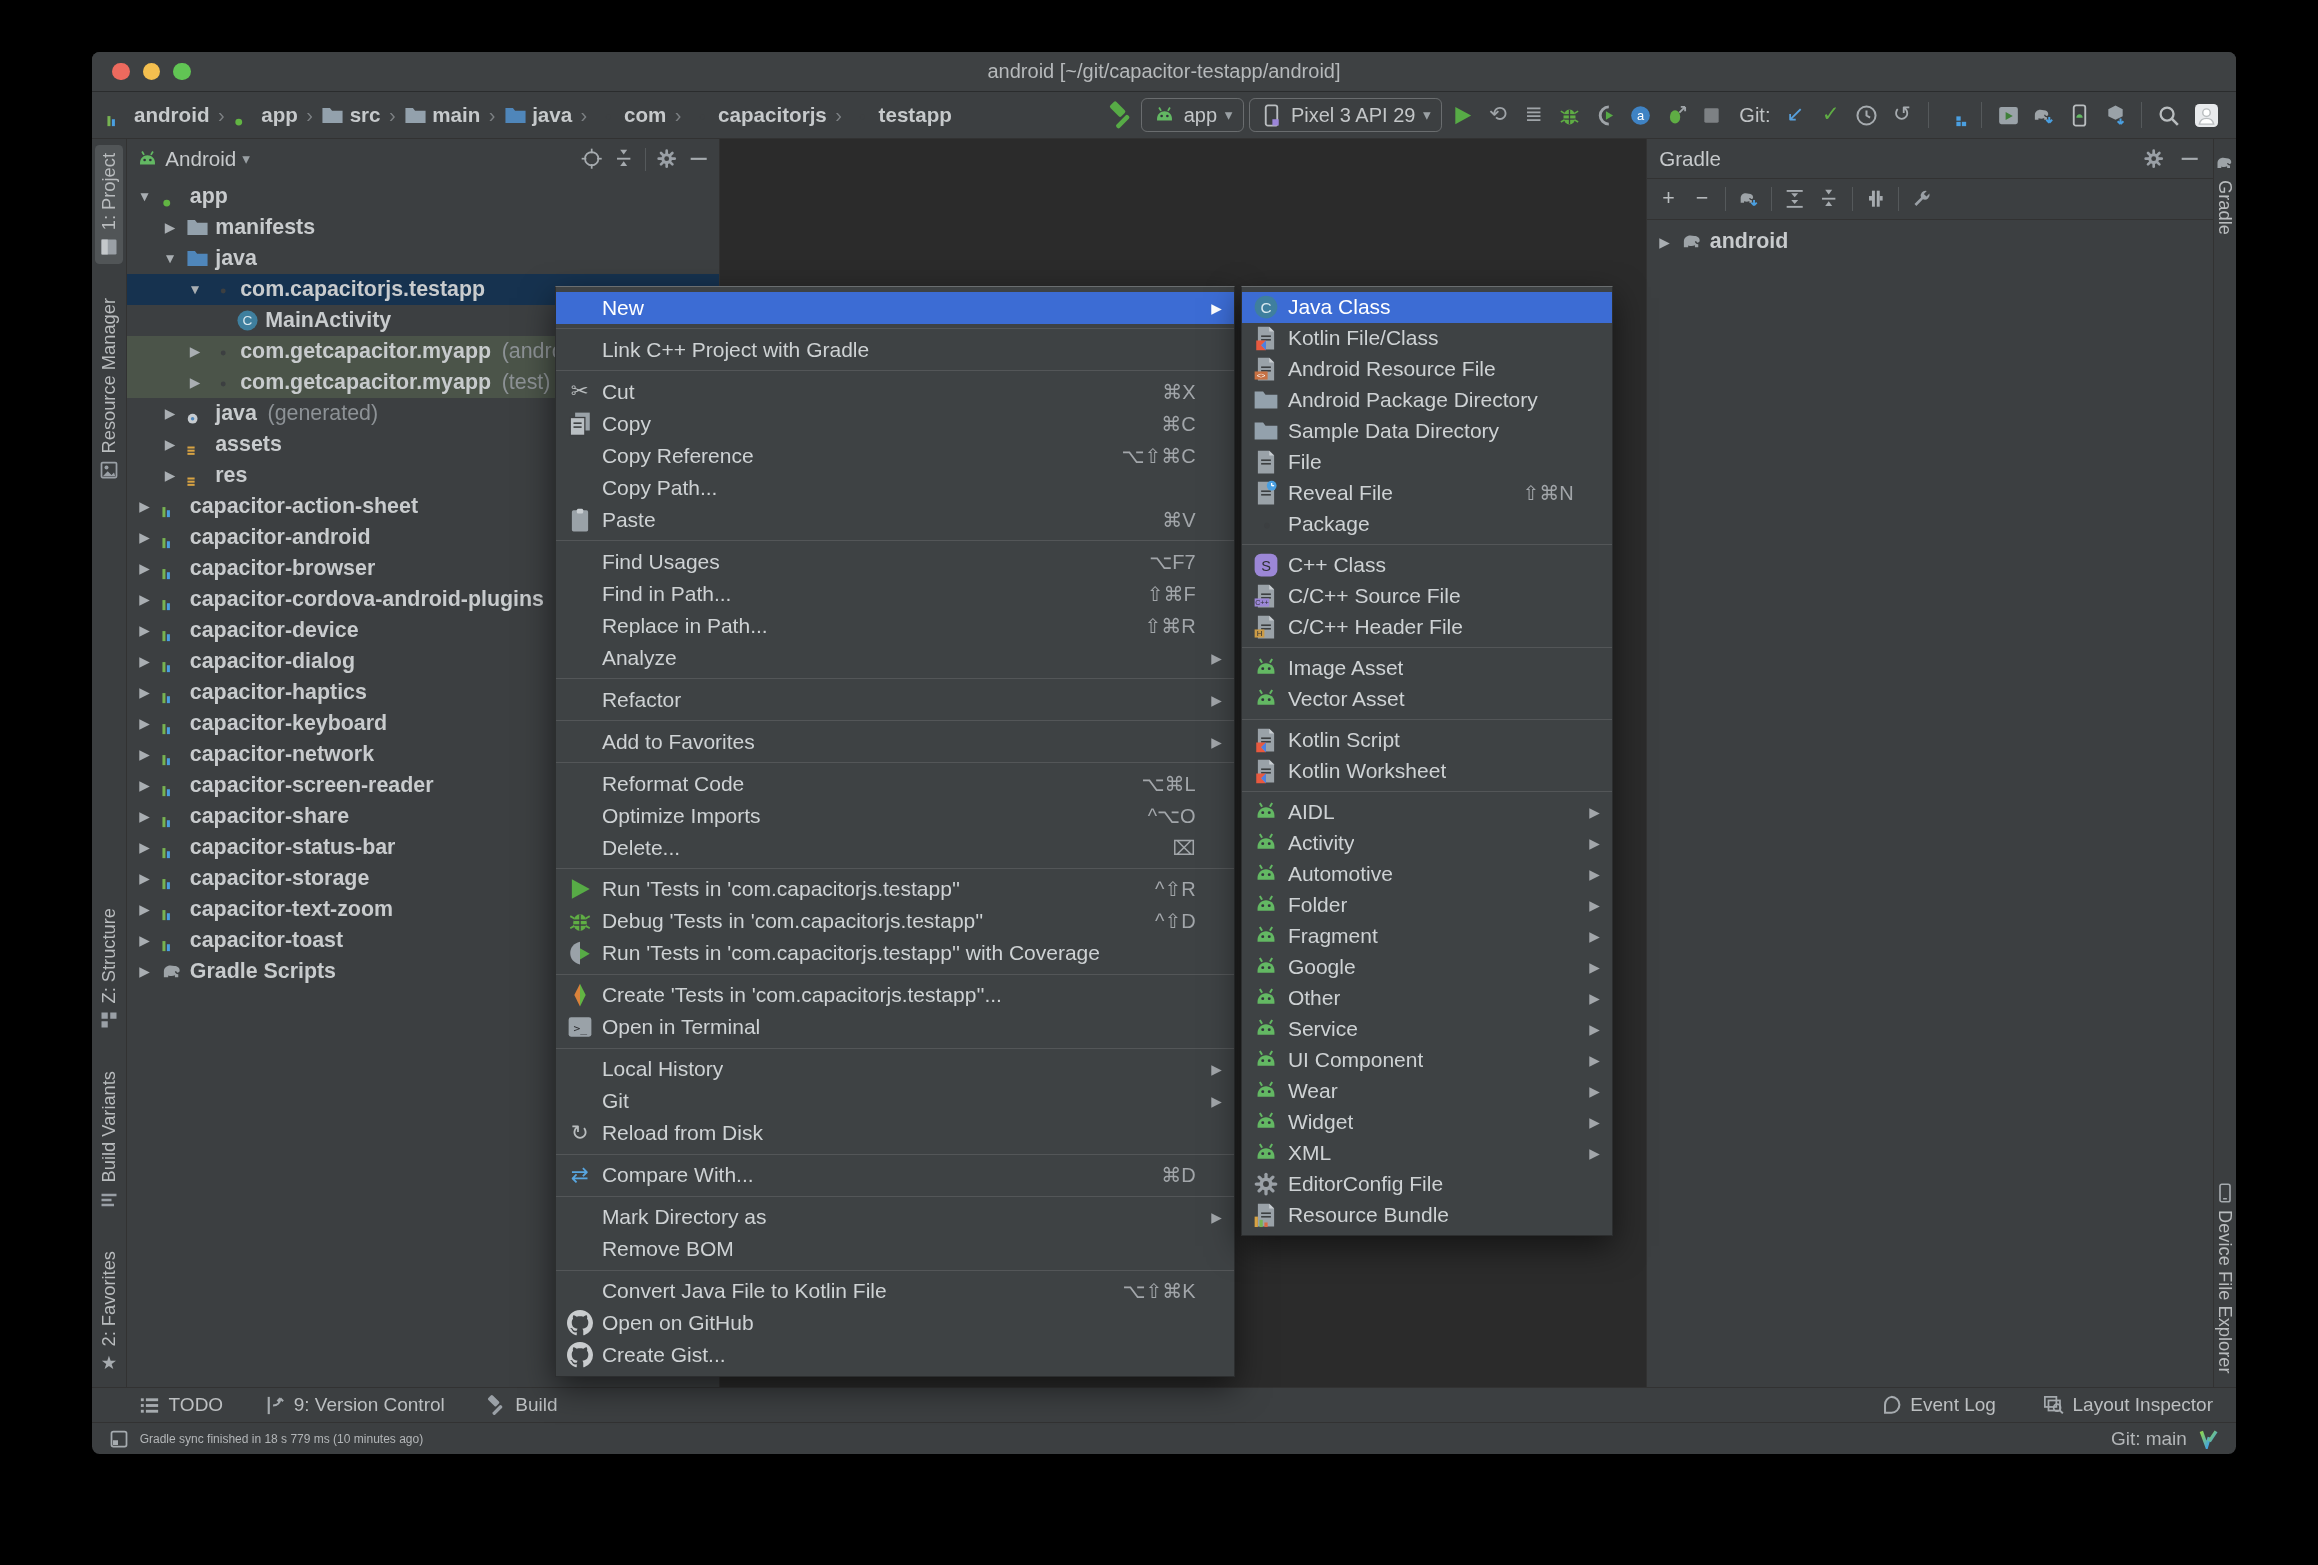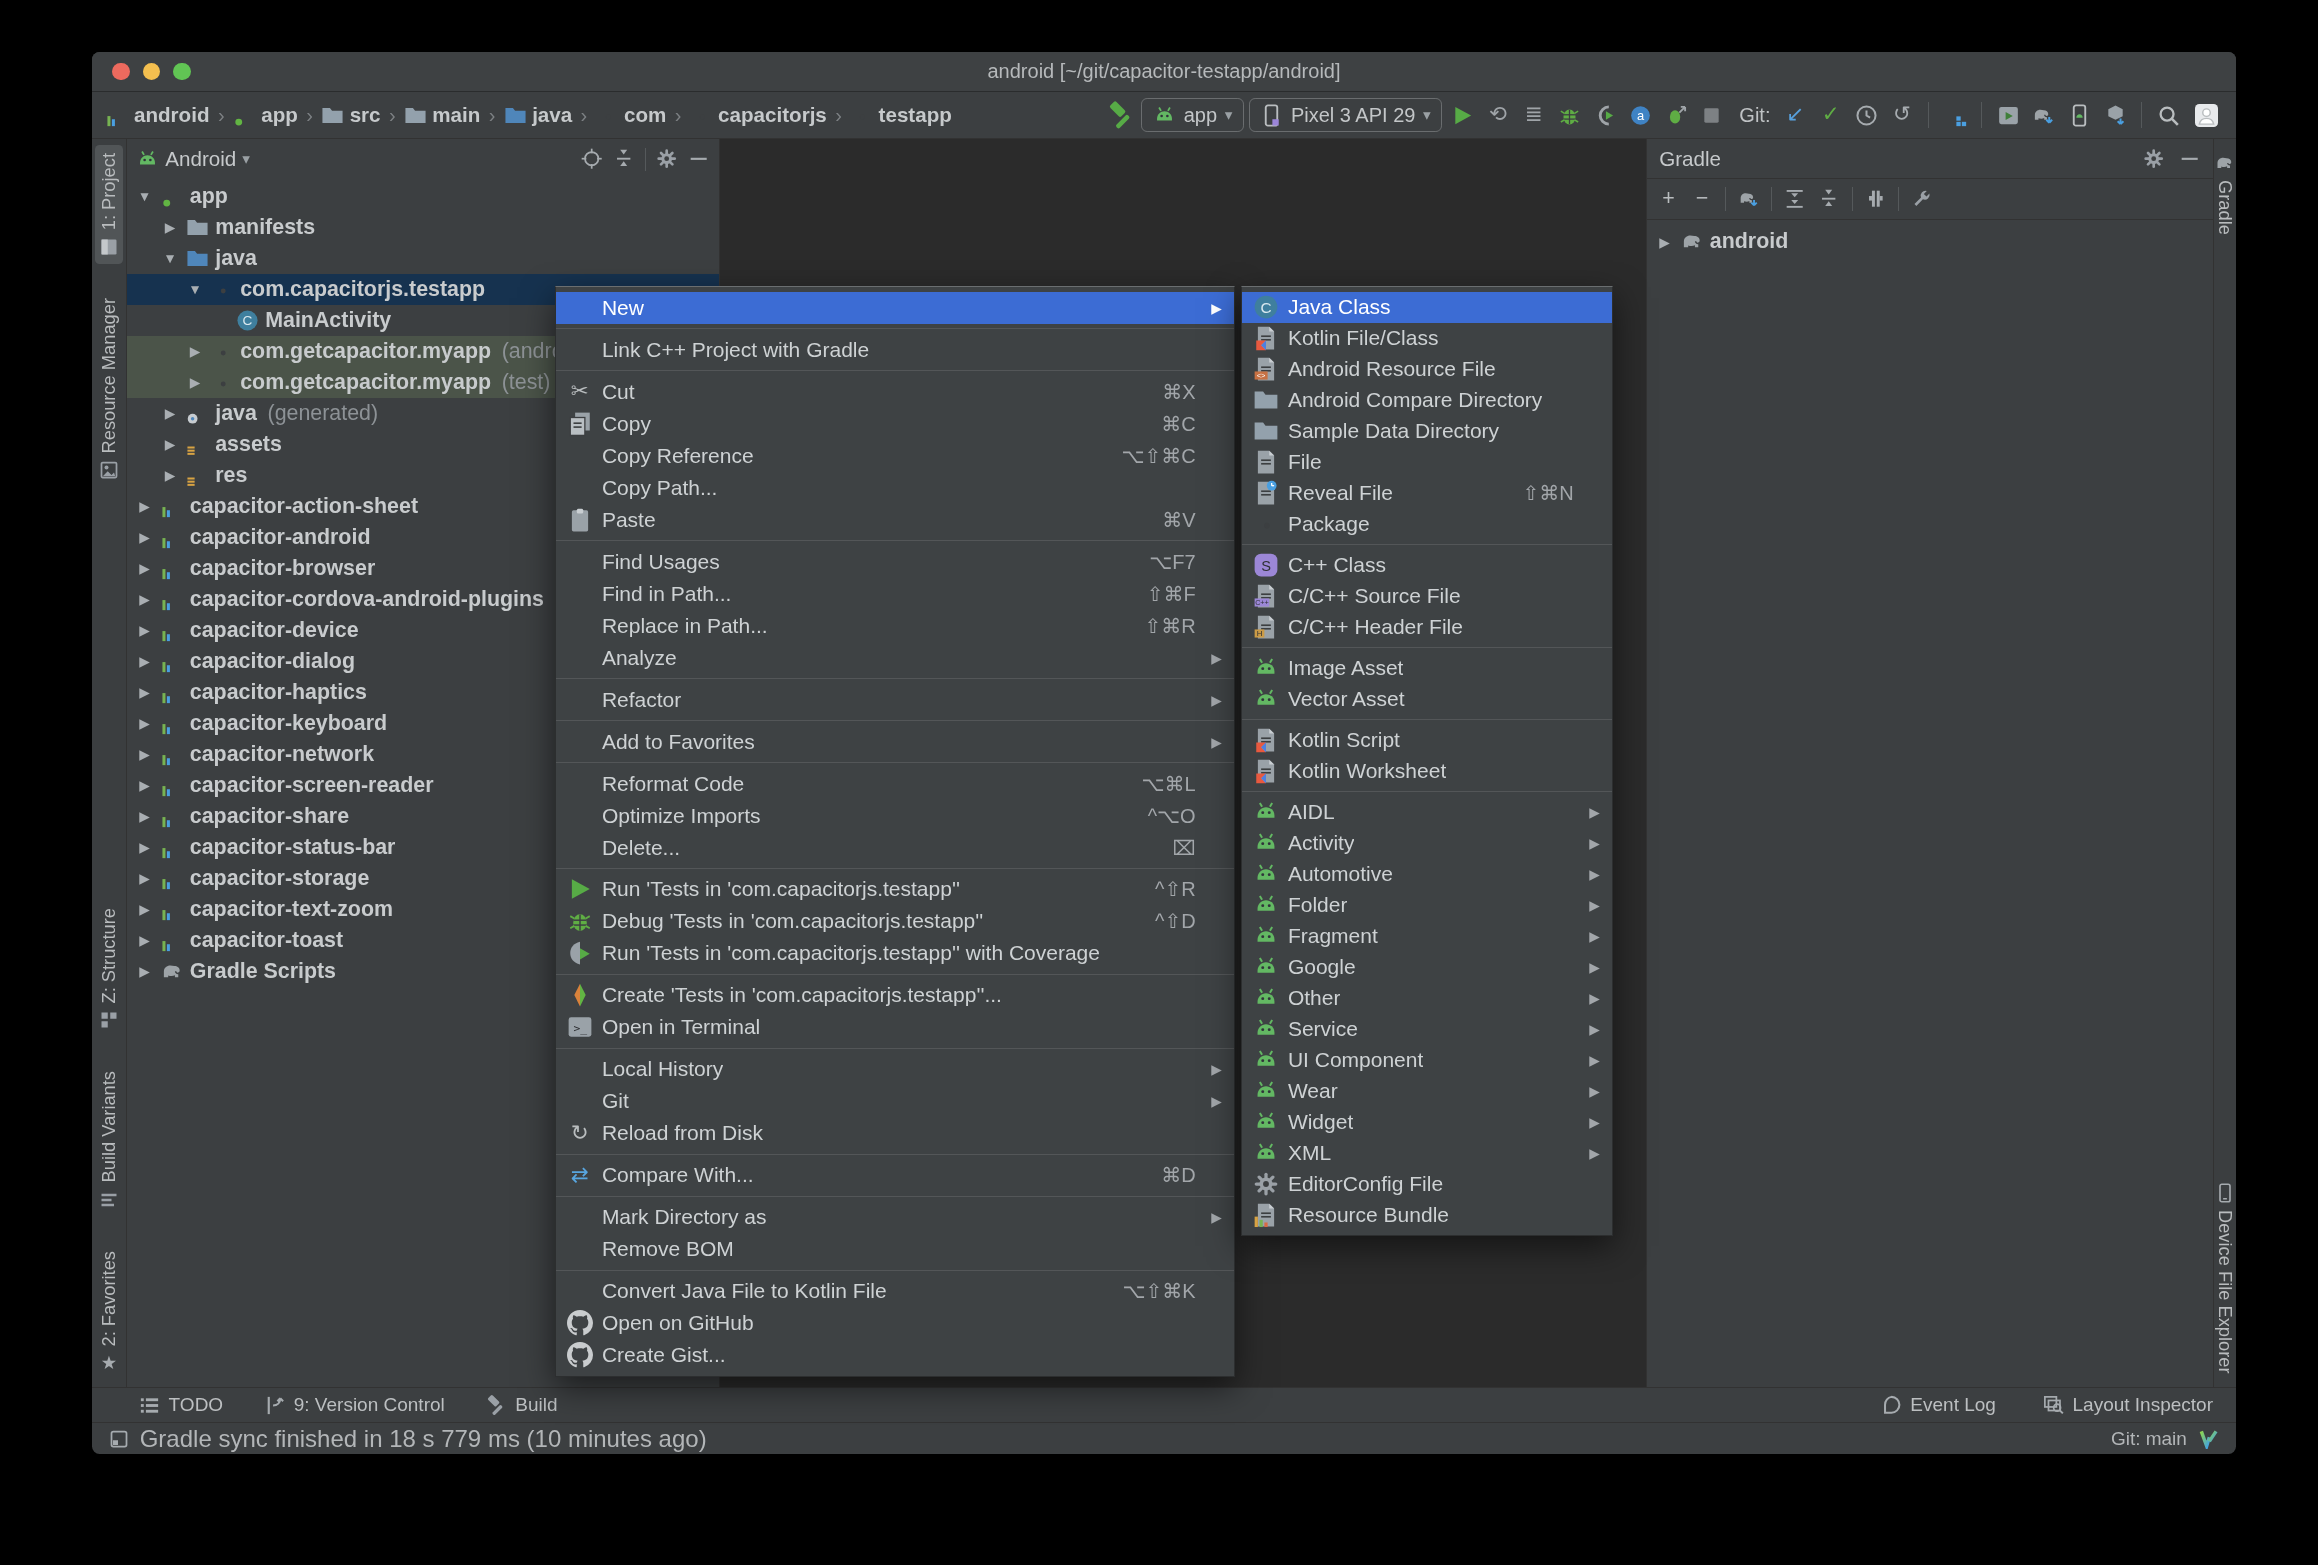--- a/index.html
+++ b/index.html
@@ -66,21 +66,21 @@
   .gtools { height:41px; display:flex; align-items:center; gap:12.2px; padding:0 10.7px; border-bottom:0.8px solid #323232; flex:none; }
   .gtools .sep { width:0.8px; height:24.4px; background:#55595b; }
   .gtree { padding-top:6.1px; }
 
   
   .toolwbar { height:35px; border-top:0.8px solid #323232; display:flex; align-items:center; padding:0 23px 0 46px; flex:none;text-align:right; }
   .twb-item { display:flex; align-items:center; gap:7.6px; margin-right:40px; color:#bcbfc1; font-size:19px; }
   .twb-right { margin-left:auto; display:flex; align-items:center; gap:46px; }
   .twb-right .twb-item { margin-right:0; }
   .statusbar { height:32px; border-top:0.8px solid #323232; display:flex; align-items:center; padding:0 17px; border-radius:0 0 7.6px 7.6px; flex:none; }
-  .status-msg { font-size:24px; color:#b3b6b8; margin-left:10.7px; }
+  .status-msg { font-size:12px; color:#b3b6b8; margin-left:10.7px; }
   .status-right { margin-left:auto; display:flex; align-items:center; gap:10.7px; }
   .status-git { font-size:19px; color:#b3b6b8; }
 
   
   .menu { position:absolute; background:#3e4244; border:0.8px solid #2c2e2f; border-top:0.8px solid #6a6e70; box-shadow:0 10.7px 31px rgba(0,0,0,.55); padding:4.6px 0; z-index:50; }
   .ctx { left:463px; top:234px; width:680px; }
   .sub { left:1149px; top:234px; width:372px; z-index:60; }
   .mrow { height:32px; display:flex; align-items:center; padding:0 12.2px 0 10.7px; gap:9.2px; }
   .sub .mrow { height:31px; }
   .mrow .mic { width:26px; height:26px; display:inline-flex; align-items:center; justify-content:center; flex:none; }
@@ -1132,21 +1132,21 @@
         <span class="mlabel">Android Resource File</span>
         <span class="mshort"></span>
         <span class="marrow"></span>
       </div>
       <div class="mrow">
         <span class="mic">
           <svg viewBox="0 0 16 16">
             <path d="M1 2.8h5.2l1.5 1.9H15v8.6H1z" fill="#93a1ac"></path>
           </svg>
         </span>
-        <span class="mlabel">Android Compare Directory</span>
+        <span class="mlabel">Android Package Directory</span>
         <span class="mshort"></span>
         <span class="marrow"></span>
       </div>
       <div class="mrow">
         <span class="mic">
           <svg viewBox="0 0 16 16">
             <path d="M1 2.8h5.2l1.5 1.9H15v8.6H1z" fill="#93a1ac"></path>
           </svg>
         </span>
         <span class="mlabel">Sample Data Directory</span>

